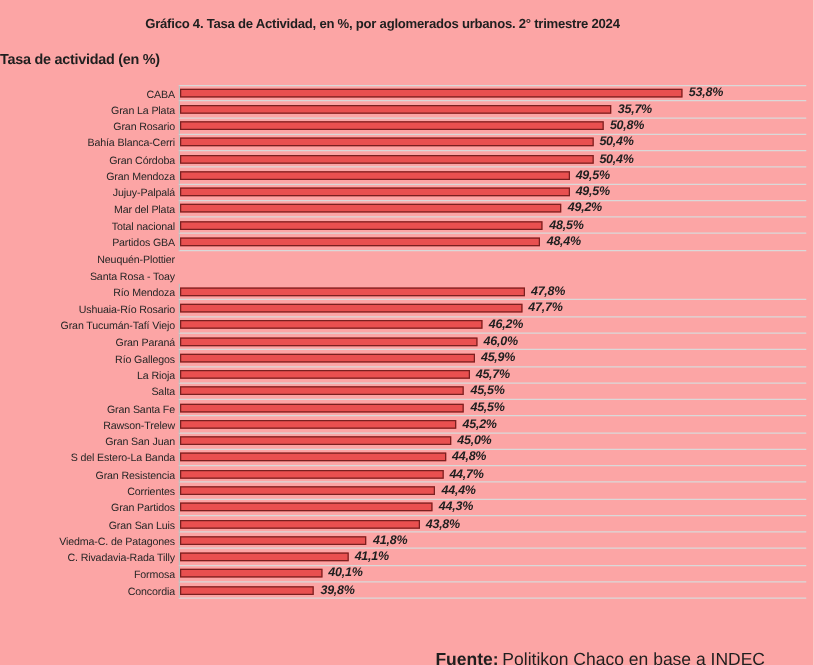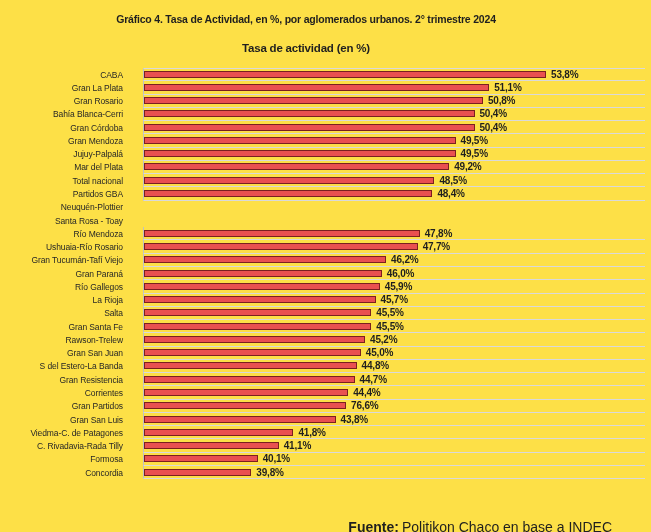--- a/index.html
+++ b/index.html
@@ -1,50 +1,50 @@
 <!DOCTYPE html>
 <html style="--bar: #e95050; --barBorder: #7a2020; --grid: #d9d9d9; --axis: #c0c0c0;"><head>
 <meta charset="utf-8">
 <style>
   html, body { margin:0; padding:0; background:#ffffff; }
   body { width:651px; height:532px; font-family:"Liberation Sans", sans-serif; }
-  .figure { position:relative; width:651px; height:532px; background:#fde047; overflow:hidden; }
+  .figure { position:relative; width:651px; height:532px; background:#fca5a5; overflow:hidden; }
 
   .header { position:absolute; top:0; left:0; width:612px; }
   .fig-title {
     margin-top:13px; text-align:center; font-weight:700; font-size:10.5px;
     color:#1f1f1f; letter-spacing:-0.2px;
   }
   .chart-title {
-    margin-top:17px; text-align:center; font-weight:700; font-size:11.5px;
+    margin-top:17px; text-align:left; font-weight:700; font-size:11.5px;
     color:#1f1f1f; letter-spacing:-0.2px;
   }
 
   .plot { position:absolute; left:0; top:68px; width:651px; height:411px; display:flex; flex-direction:column; }
   .row { flex:1 1 0; display:flex; min-height:0; }
   .cat {
-    width:143px; box-sizing:border-box; padding-right:20px;
+    width:143px; box-sizing:border-box; padding-right:3px;
     display:flex; align-items:center; justify-content:flex-end;
     font-size:8.5px; color:#262626; white-space:nowrap; letter-spacing:-0.1px;
   }
   .track {
     width:502px; box-sizing:border-box; position:relative;
     border-bottom:1px solid var(--grid, #d9d9d9);
     border-left:1px solid var(--axis, #c0c0c0);
     display:flex; align-items:center;
   }
   .row:first-child .track { border-top:1px solid var(--grid, #d9d9d9); }
   .bar {
     height:7px; box-sizing:border-box;
     background:var(--bar, #e95050);
     border:1px solid var(--barBorder, #7a2020);
   }
   .val {
     margin-left:5px; font-weight:700; font-size:10px; color:#1f1f1f;
-    white-space:nowrap; letter-spacing:-0.2px;
+    white-space:nowrap; letter-spacing:-0.2px;font-style:italic;
   }
 
   .footer {
     position:absolute; top:495px; left:0; width:612px; text-align:right;
     font-size:14px; color:#1f1f1f;margin-top:24px;
   }
   .footer .src-label { font-weight:700; }
   .footer .src-text { margin-left:3px; }
 </style>
 </head>
@@ -62,21 +62,21 @@
         <div class="cat">CABA</div>
         <div class="track">
           <div class="bar" style="width: 80.25%;"></div>
           <span class="val">53,8%</span>
         </div>
       </div>
       <div class="row">
         <div class="cat">Gran La Plata</div>
         <div class="track">
           <div class="bar" style="width: 68.91%;"></div>
-          <span class="val">51,1%</span>
+          <span class="val">35,7%</span>
         </div>
       </div>
       <div class="row">
         <div class="cat">Gran Rosario</div>
         <div class="track">
           <div class="bar" style="width: 67.65%;"></div>
           <span class="val">50,8%</span>
         </div>
       </div>
       <div class="row">
@@ -222,21 +222,21 @@
         <div class="cat">Corrientes</div>
         <div class="track">
           <div class="bar" style="width: 40.76%;"></div>
           <span class="val">44,4%</span>
         </div>
       </div>
       <div class="row">
         <div class="cat">Gran Partidos</div>
         <div class="track">
           <div class="bar" style="width: 40.34%;"></div>
-          <span class="val">76,6%</span>
+          <span class="val">44,3%</span>
         </div>
       </div>
       <div class="row">
         <div class="cat">Gran San Luis</div>
         <div class="track">
           <div class="bar" style="width: 38.24%;"></div>
           <span class="val">43,8%</span>
         </div>
       </div>
       <div class="row">

